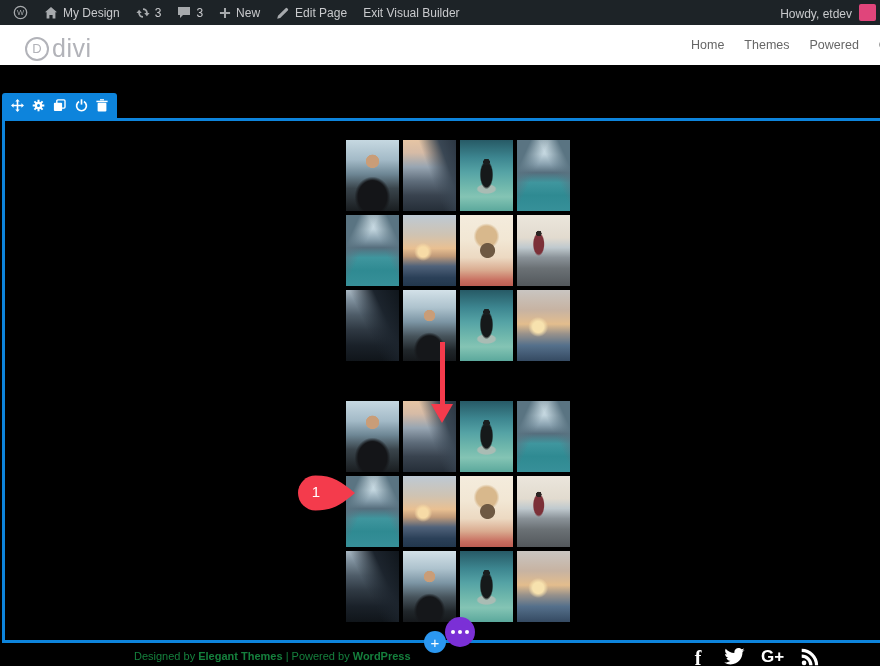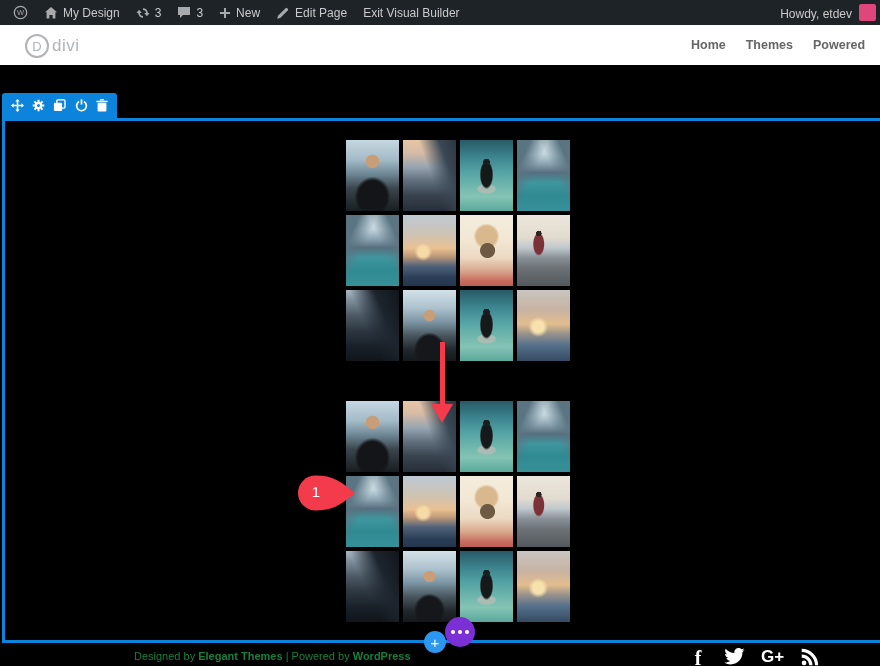--- a/index.html
+++ b/index.html
@@ -13,24 +13,24 @@
   .ab-item{display:flex;align-items:center;gap:5px;padding:0 8px;height:100%;cursor:pointer;white-space:nowrap;}
   .ab-item .ic{display:flex;align-items:center;color:#a7aaad;}
   .ab-right{margin-left:auto;display:flex;align-items:flex-end;gap:7px;padding-right:4px;}
   .avatar{width:17px;height:17px;background:#e0457b;border-radius:2px;}
 
   
   .site-header{position:absolute;left:0;top:25px;width:880px;height:40px;background:#ffffff;z-index:50;}
   .logo{position:absolute;left:25px;top:9px;display:flex;align-items:center;gap:3px;color:#b2b3b9;}
   .logo-circle{width:20px;height:20px;border:2px solid #b2b3b9;border-radius:50%;display:flex;
                align-items:center;justify-content:center;font-size:13px;}
-  .logo-text{font-size:17px;letter-spacing:.5px;}
+  .logo-text{font-size:25px;letter-spacing:.5px;}
   .nav{position:absolute;left:691px;top:0;height:40px;display:flex;align-items:center;gap:20px;
        font-size:12.5px;color:#666;white-space:nowrap;}
-  .nav span{cursor:pointer;font-weight:bold;}
+  .nav span{cursor:pointer;}
 
   
   .vb-toolbar{position:absolute;left:2px;top:93px;width:115px;height:25px;background:var(--accent);
               border-radius:3px 3px 0 0;display:flex;align-items:center;justify-content:space-around;
               padding:0 5px;box-sizing:border-box;color:#fff;z-index:20;}
   .vb-toolbar .tb{display:flex;align-items:center;cursor:pointer;}
   .section{position:absolute;left:2px;top:118px;width:878px;height:525px;box-sizing:border-box;
            background:#000;border:3px solid var(--accent);border-right:none;z-index:1;}
 
   

